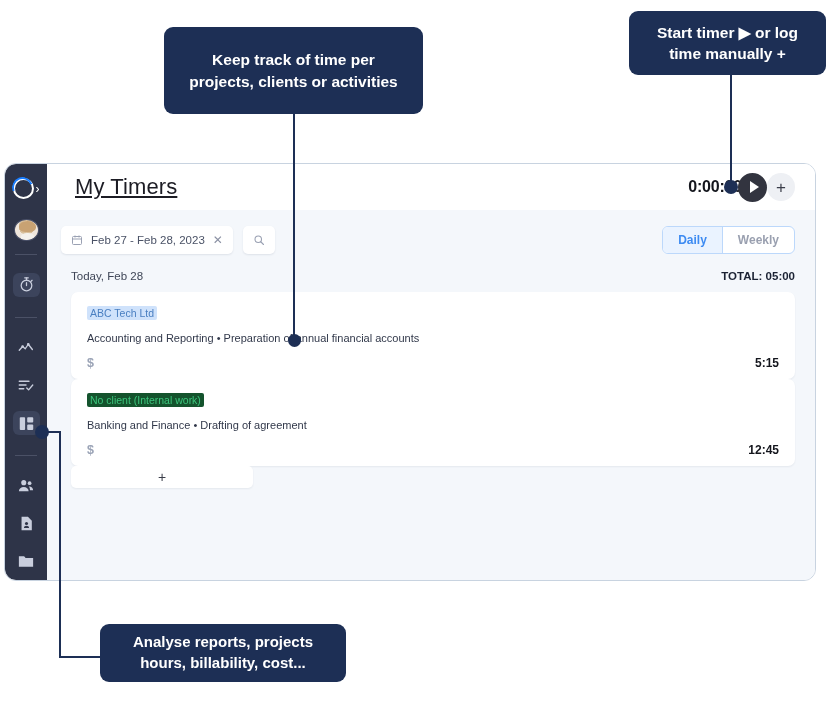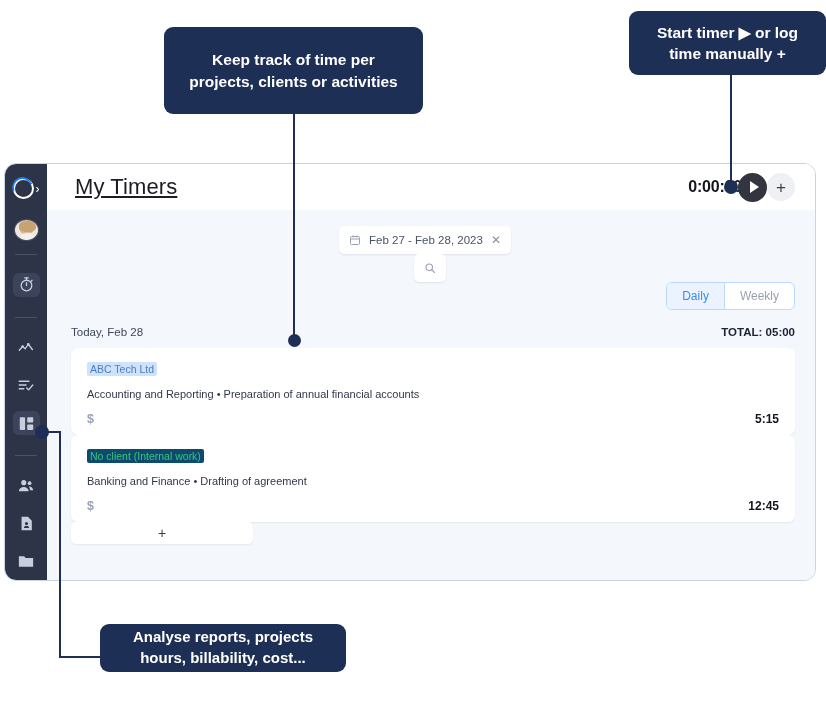--- a/index.html
+++ b/index.html
@@ -21,21 +21,21 @@
     border-radius:9px;
     font-weight:bold;
     text-align:center;
     line-height:1.38;
     display:flex;align-items:center;justify-content:center;
     box-sizing:border-box;
     z-index:40;
   }
   #callout-track{left:164px;top:27px;width:259px;height:87px;font-size:15.5px;padding:0 14px;}
   #callout-timer{left:629px;top:11px;width:197px;height:64px;font-size:15.5px;padding:0 12px;}
-  #callout-reports{left:100px;top:624px;width:246px;height:48px;font-size:15px;padding:0 12px;}
+  #callout-reports{left:100px;top:624px;width:246px;height:58px;font-size:15px;padding:0 12px;}
 
   
   .conn{position:absolute;background:#1d2f55;z-index:35;}
   .vline{width:2px;}
   .hline{height:2px;}
   .dot{position:absolute;background:#1d2f55;border-radius:50%;z-index:45;}
 
   #line-track{left:293px;top:114px;height:228px;}
   #dot-track{left:288px;top:334px;width:13px;height:13px;}
 
@@ -117,61 +117,61 @@
     border-top:6px solid transparent;border-bottom:6px solid transparent;
     margin-left:3px;
   }
   .add-btn{
     width:28px;height:28px;border-radius:50%;background:#eef0f4;
     display:flex;align-items:center;justify-content:center;
     color:#3a3d49;font-size:17px;line-height:1;
   }
 
   
-  .filterbar{display:flex;align-items:center;padding:16px 20px 0 8px;flex-direction:column;}
+  .filterbar{display:flex;align-items:center;padding:16px 20px 0 14px;}
   .daterange{
     height:28px;background:#ffffff;border-radius:5px;
     display:flex;align-items:center;gap:8px;padding:0 10px;
     box-shadow:0 1px 2px rgba(30,45,75,.10);
     font-size:11.5px;color:#4a5266;
   }
   .date-text{white-space:nowrap;}
   .date-x{color:#8a90a3;font-size:12px;}
   .search-box{
     width:32px;height:28px;background:#ffffff;border-radius:5px;margin-left:10px;
     display:flex;align-items:center;justify-content:center;
     box-shadow:0 1px 2px rgba(30,45,75,.10);
   }
   .seg{
     margin-left:auto;display:flex;height:26px;border-radius:6px;overflow:hidden;
     border:1px solid #bcd8fb;background:#ffffff;
   }
   .seg-item{
-    padding:0 15px;display:flex;align-items:center;font-size:12px;color:#9aa0b0;
+    padding:0 15px;display:flex;align-items:center;font-size:12px;color:#9aa0b0;font-weight:bold;
   }
   .seg-item.active{background:#eaf3ff;color:#3d8bf2;border-right:1px solid #bcd8fb;}
 
   
   .dayhead{
     display:flex;align-items:center;padding:16px 20px 0 24px;
     font-size:11.5px;color:#3f4657;
   }
   .day-total{margin-left:auto;font-weight:bold;color:#1b2233;font-size:11.5px;}
 
   
   .entries{padding:10px 20px 0 24px;}
   .entry{
     background:#ffffff;border-radius:7px;padding:11px 16px 9px;
     box-shadow:0 1px 2px rgba(30,45,75,.07);
   }
   .tag{
     display:inline-block;font-size:10.5px;padding:1px 3px;border-radius:2px;
   }
   .tag-blue{background:#cfe2fb;color:#4a7fc1;}
-  .tag-green{background:#0c4a6e;color:#3cc47c;}
+  .tag-green{background:#14532d;color:#3cc47c;}
   .entry-desc{font-size:11px;color:#31384a;margin-top:11px;}
   .entry-foot{display:flex;align-items:center;margin-top:12px;}
   .dollar{color:#9aa3b6;font-size:12.5px;font-weight:bold;}
   .entry-dur{margin-left:auto;font-size:12px;font-weight:bold;color:#14161d;}
   .add-entry{
     width:182px;height:22px;background:#ffffff;border-radius:5px;
     display:flex;align-items:center;justify-content:center;
     color:#3a3d49;font-size:14px;box-shadow:0 1px 2px rgba(30,45,75,.07);
   }
 </style>

